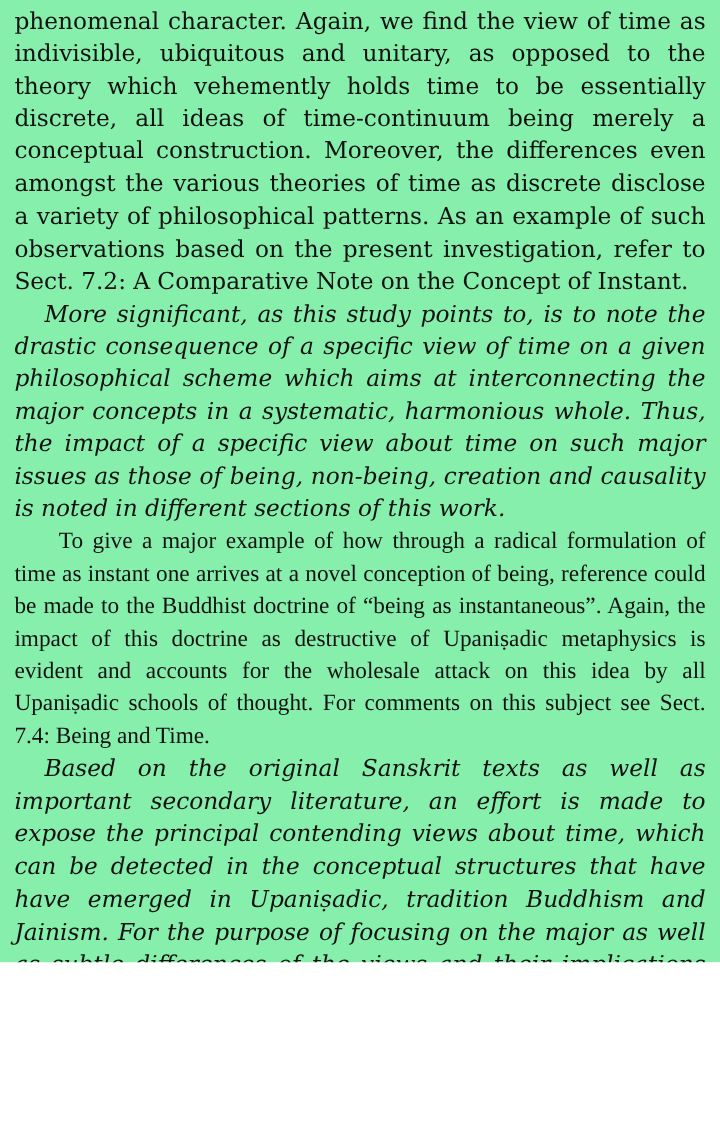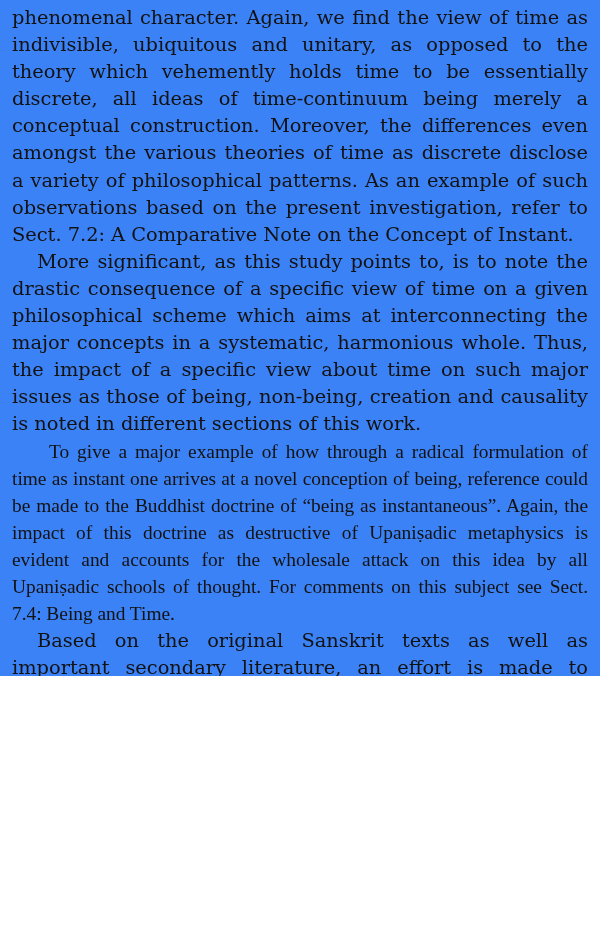--- a/index.html
+++ b/index.html
@@ -5,22 +5,22 @@
 <style>
   html, body {
     margin: 0;
     padding: 0;
     background: #ffffff;
   }
 
   .page {
     position: relative;
     width: 600px;
-    height: 676px;
-    background: #3b82f6;
+    height: 802px;
+    background: #86efac;
     overflow: hidden;
     box-sizing: border-box;
   }
 
   .text-column {
     position: absolute;
     left: 12px;
     top: 4px;
     width: 576px;
     font-family: "DejaVu Serif", "Liberation Serif", serif;
@@ -39,21 +39,21 @@
     text-justify: inter-word;
     hyphens: none;
     word-spacing: -0.1px;
   }
 
   
   .para:last-child {
     margin-bottom: 0;
   }
 
-  .indent-normal { text-indent: 25px; }
+  .indent-normal { text-indent: 25px; font-style: italic; }
   .indent-wide   { text-indent: 37px; font-family: Liberation Serif, serif; }
   .indent-none   { text-indent: 0; }
 </style>
 </head>
 <body>
 
 <div class="page">
   <div class="text-column">
 
     <p class="para indent-none">phenomenal character. Again, we find the view of time as indivisible, ubiquitous and unitary, as opposed to the theory which vehemently holds time to be essentially discrete, all ideas of time-continuum being merely a conceptual construction. Moreover, the differences even amongst the various theories of time as discrete disclose a variety of philosophical patterns. As an example of such observations based on the present investigation, refer to Sect. 7.2: A Comparative Note on the Concept of Instant.</p>

